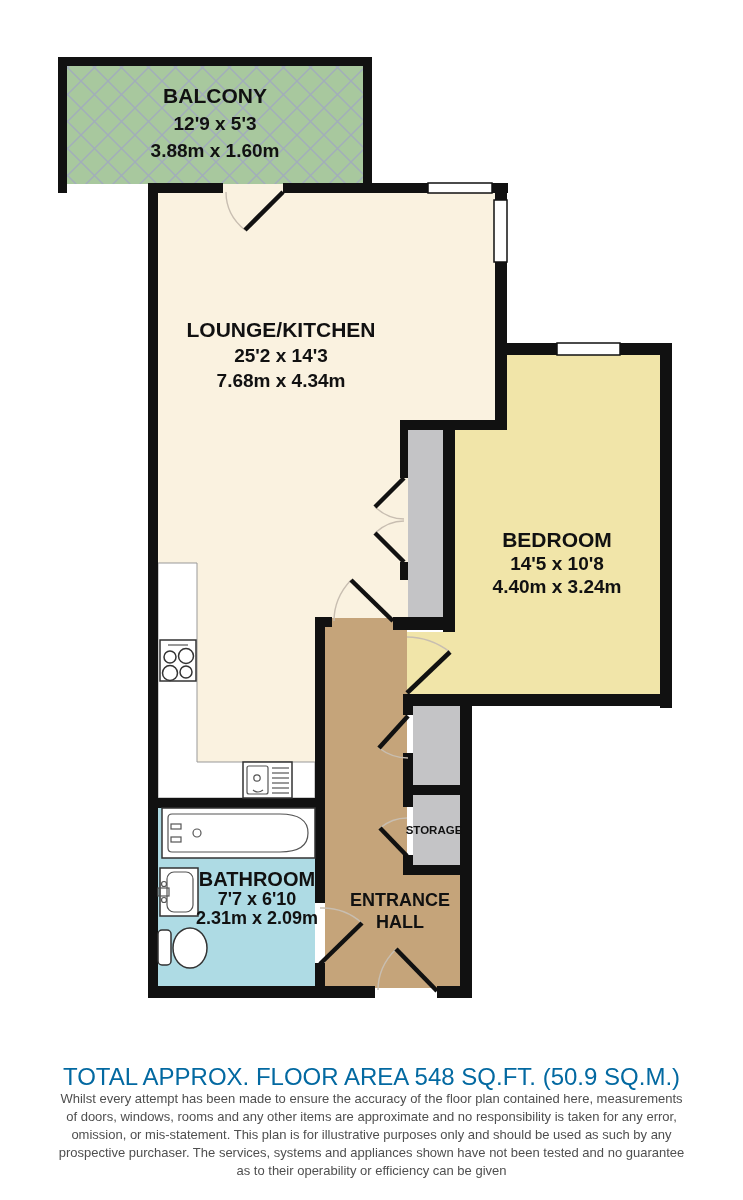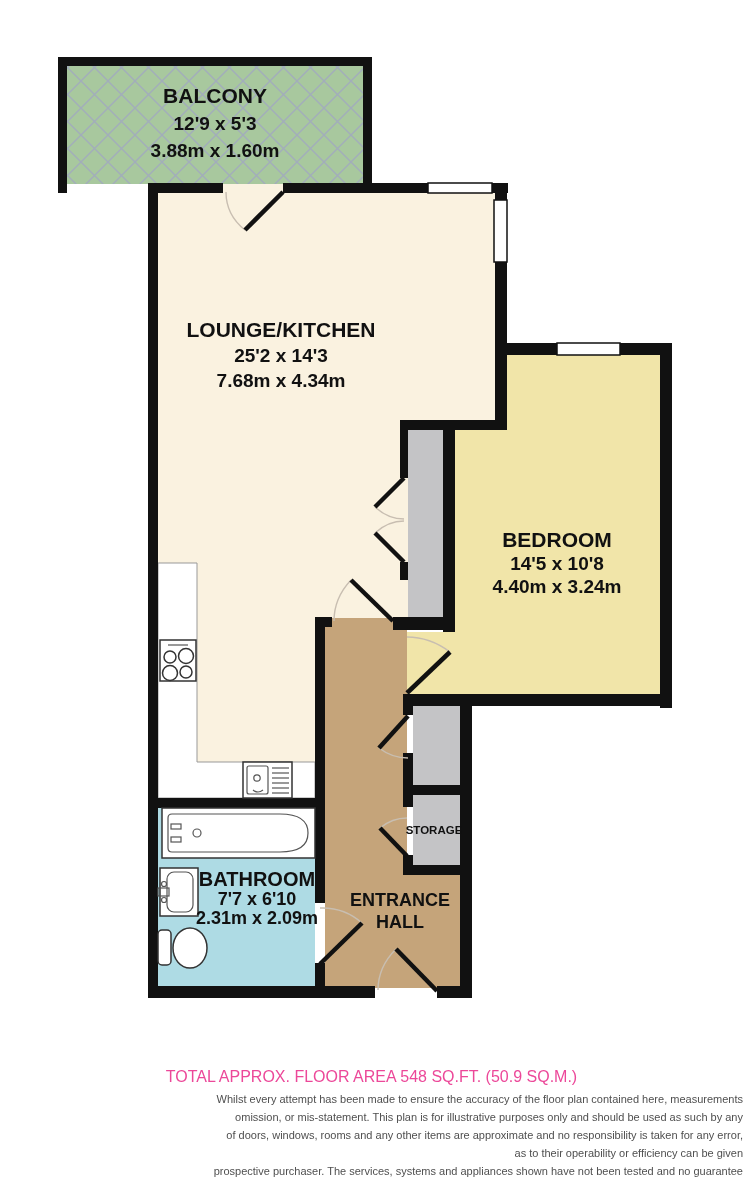--- a/index.html
+++ b/index.html
@@ -10,22 +10,22 @@
   .leaf{stroke:#111;stroke-width:4.5;stroke-linecap:butt;}
   .arc{stroke:#c8beb1;stroke-width:1.4;fill:none;}
   .fixture{fill:#fff;stroke:#333;stroke-width:1.5;}
   .fixline{stroke:#555;stroke-width:1.2;fill:none;}
   .room-name{font:bold 21px "Liberation Sans",sans-serif;fill:#111;text-anchor:middle;}
   .room-dim{font:bold 19px "Liberation Sans",sans-serif;fill:#111;text-anchor:middle;}
   .room-name-sm{font:bold 20px "Liberation Sans",sans-serif;fill:#111;text-anchor:middle;}
   .room-dim-sm{font:bold 18px "Liberation Sans",sans-serif;fill:#111;text-anchor:middle;}
   .storage-label{font:bold 11.5px "Liberation Sans",sans-serif;fill:#111;text-anchor:middle;}
   #footer{position:absolute;left:0;top:1064px;width:743px;text-align:center;}
-  #footer .title{font-size:16px;color:#ec4899;line-height:26px;}
-  #footer .disc{font-size:11px;color:#4f4f4f;line-height:18px;text-align:right;}
+  #footer .title{font-size:24px;color:#0369a1;line-height:26px;}
+  #footer .disc{font-size:13px;color:#4f4f4f;line-height:18px;}
 </style>
 </head>
 <body>
 
 <svg id="plan" width="743" height="1060" viewBox="0 0 743 1060" xmlns="http://www.w3.org/2000/svg">
   <defs>
     <pattern id="lattice" width="27" height="27" patternUnits="userSpaceOnUse">
       <rect width="27" height="27" fill="#a8c89e"></rect>
       <path d="M0 0 L27 27 M27 0 L0 27" stroke="#a2adbb" stroke-width="1.4" fill="none"></path>
     </pattern>
@@ -172,17 +172,17 @@
     <text class="room-dim-sm" x="400" y="906">ENTRANCE</text>
     <text class="room-dim-sm" x="400" y="928">HALL</text>
 
     <text class="storage-label" x="434" y="834">STORAGE</text>
   </g>
 </svg>
 
 <div id="footer">
   <div class="title">TOTAL APPROX. FLOOR AREA 548 SQ.FT. (50.9 SQ.M.)</div>
   <div class="disc">Whilst every attempt has been made to ensure the accuracy of the floor plan contained here, measurements</div>
+  <div class="disc">of doors, windows, rooms and any other items are approximate and no responsibility is taken for any error,</div>
   <div class="disc">omission, or mis-statement. This plan is for illustrative purposes only and should be used as such by any</div>
-  <div class="disc">of doors, windows, rooms and any other items are approximate and no responsibility is taken for any error,</div>
+  <div class="disc">prospective purchaser. The services, systems and appliances shown have not been tested and no guarantee</div>
   <div class="disc">as to their operability or efficiency can be given</div>
-  <div class="disc">prospective purchaser. The services, systems and appliances shown have not been tested and no guarantee</div>
 </div>
 
 </body></html>

